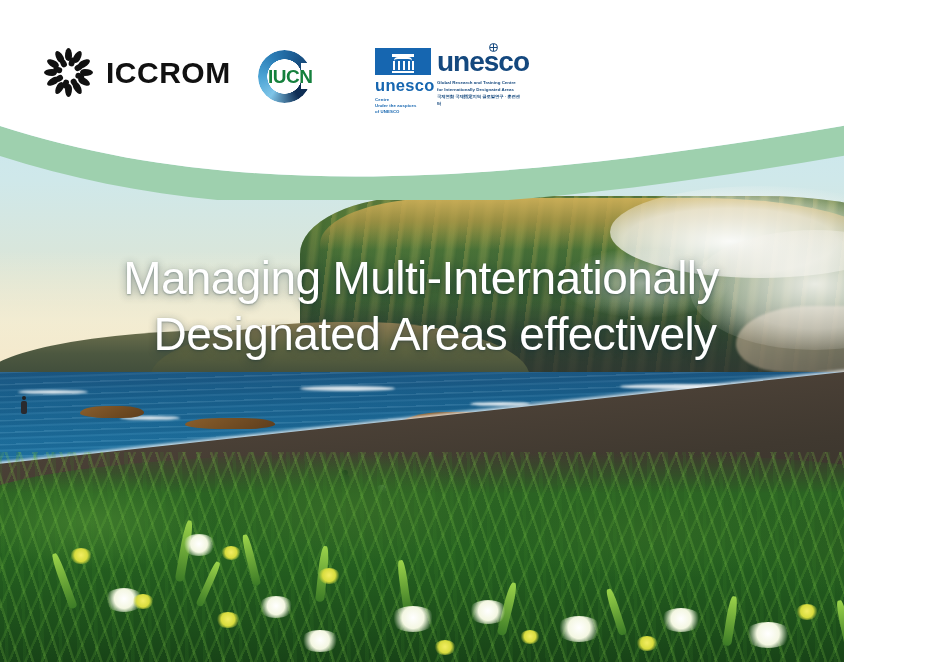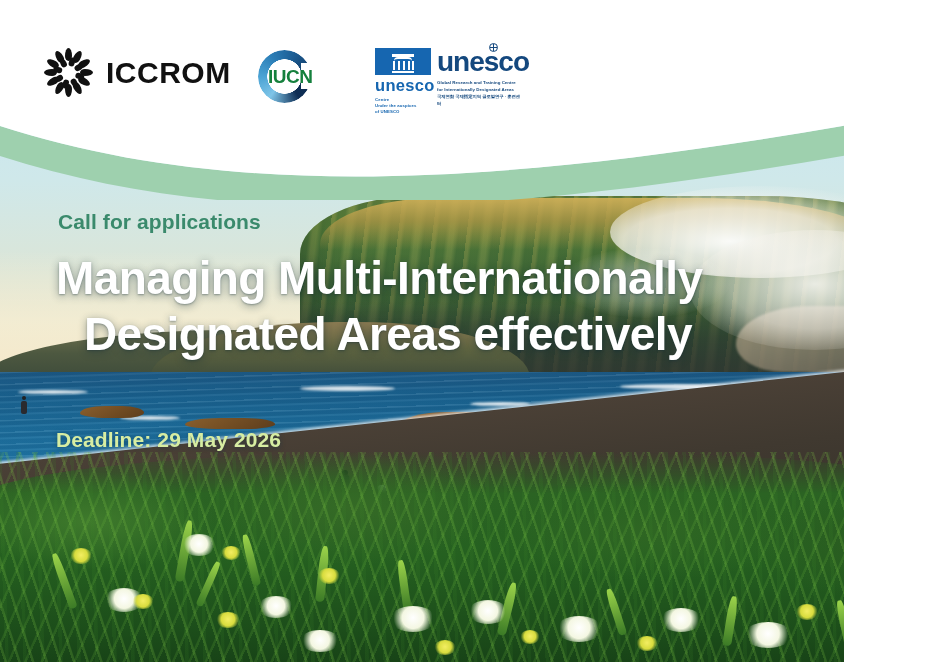--- a/index.html
+++ b/index.html
@@ -333,23 +333,24 @@
 
   
   .eyebrow {
     position:absolute; left:58px; top:210px;
     font-size:21px; font-weight:bold; color:#3a8a6c;
     letter-spacing:.1px;
   }
   .headline {
     position:absolute; left:56px; top:250px;
     width:730px;
-    font-size:46px; font-weight:bold; color:#ffffff;
+    font-size:46px; font-weight:normal; color:#ffffff;
     line-height:1.22; letter-spacing:-.6px;
     text-shadow:0 2px 9px rgba(20,45,55,.45), 0 1px 2px rgba(20,45,55,.35);
+    text-align:center;
   }
   .headline .l2 { display:block;margin-left:28px; }
   .deadline {
     position:absolute; left:56px; top:428px;
     font-size:21px; font-weight:bold; color:#d7eda2;
     letter-spacing:.1px;
     text-shadow:0 1px 5px rgba(15,50,70,.5);
   }
   .apply-btn {
     position:absolute; left:69px; top:560px;
@@ -527,22 +528,20 @@
       <div class="gc-word">unesco</div>
       <span class="gc-globe"></span>
       <div class="gc-sub">
         <div>Global Research and Training Centre</div>
         <div>for Internationally Designated Areas</div>
         <div class="kr">국제연합 국제指定지역 글로벌연구 · 훈련센터</div>
       </div>
     </div>
   </div>
 
-  <div class="eyebrow">Call for applications</div>
 
   <h1 class="headline">
     <span>Managing Multi-Internationally</span>
     <span class="l2">Designated Areas effectively</span>
   </h1>
 
-  <div class="deadline">Deadline: 29 May 2026</div>
 
 </div>
 
 </body></html>

